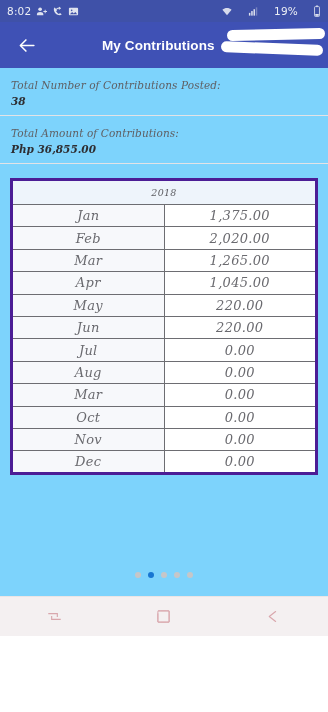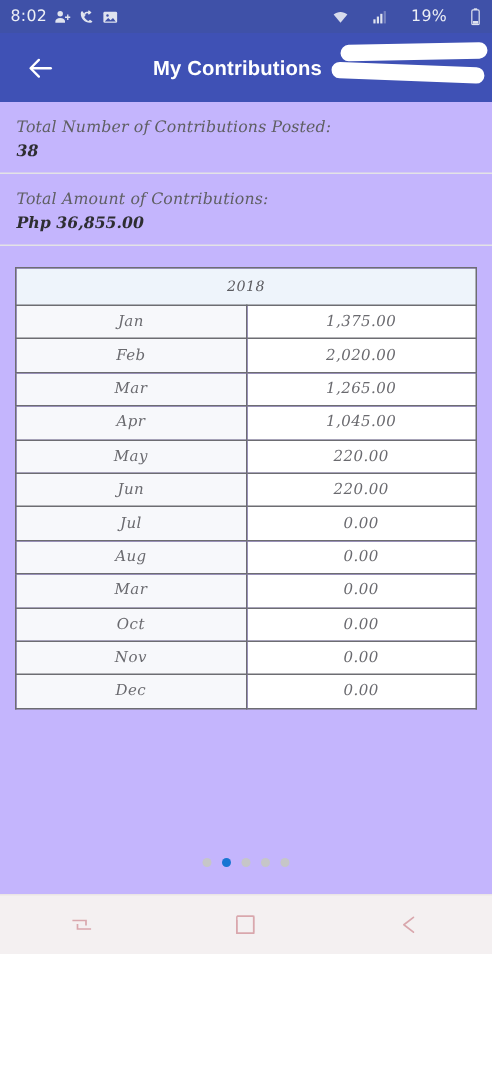--- a/index.html
+++ b/index.html
@@ -44,21 +44,21 @@
     margin-left:18px; letter-spacing:.1px;
     font-family:"Liberation Sans", sans-serif;
     padding-left:44px;
   }
   .redaction{ position:absolute; right:0; top:0; width:113px; height:46px; pointer-events:none;}
   .redaction .stroke{ position:absolute; background:#ffffff; border-radius:9px;}
   .r1{ left:12px; top:7px; width:98px; height:11px; transform:rotate(-1.2deg);}
   .r2{ left:6px; top:21px; width:102px; height:11px; transform:rotate(2.2deg);}
 
   
-  .content{ flex:1 1 auto; background:#c4b5fd; overflow:hidden; position:relative; }
+  .content{ flex:1 1 auto; background:#7dd3fc; overflow:hidden; position:relative; }
 
   .summary-block{ padding:10px 11px 7px 11px; }
   .summary-label{
     font-family:"DejaVu Serif", serif;
     font-style:italic;
     font-size:10.5px;
     color:#5f5f63;
     letter-spacing:.1px;
     line-height:14px;
   }
@@ -72,28 +72,28 @@
     line-height:13px;
   }
   .divider{ height:1px; background:#e3e3e6; width:100%; }
 
   
   .table-wrap{ padding:14px 10px 0 10px; }
   table.contrib{
     width:100%;
     border-collapse:collapse;
     table-layout:fixed;
-    border:1px solid #4c1d95;
+    border:3px solid #4c1d95;
   }
   table.contrib th, table.contrib td{
     border:1px solid #6d6d72;
     text-align:center;
     font-family:"DejaVu Serif", serif;
     font-style:italic;
-    font-size:10px;
+    font-size:13px;
     color:#6a6a6f;
     height:22.4px;
     padding:0 2px;
     letter-spacing:.3px;
     overflow:hidden;
     white-space:nowrap;
   }
   table.contrib th.year-head{
     background:#eef4fb;
     color:#5c5c61;

